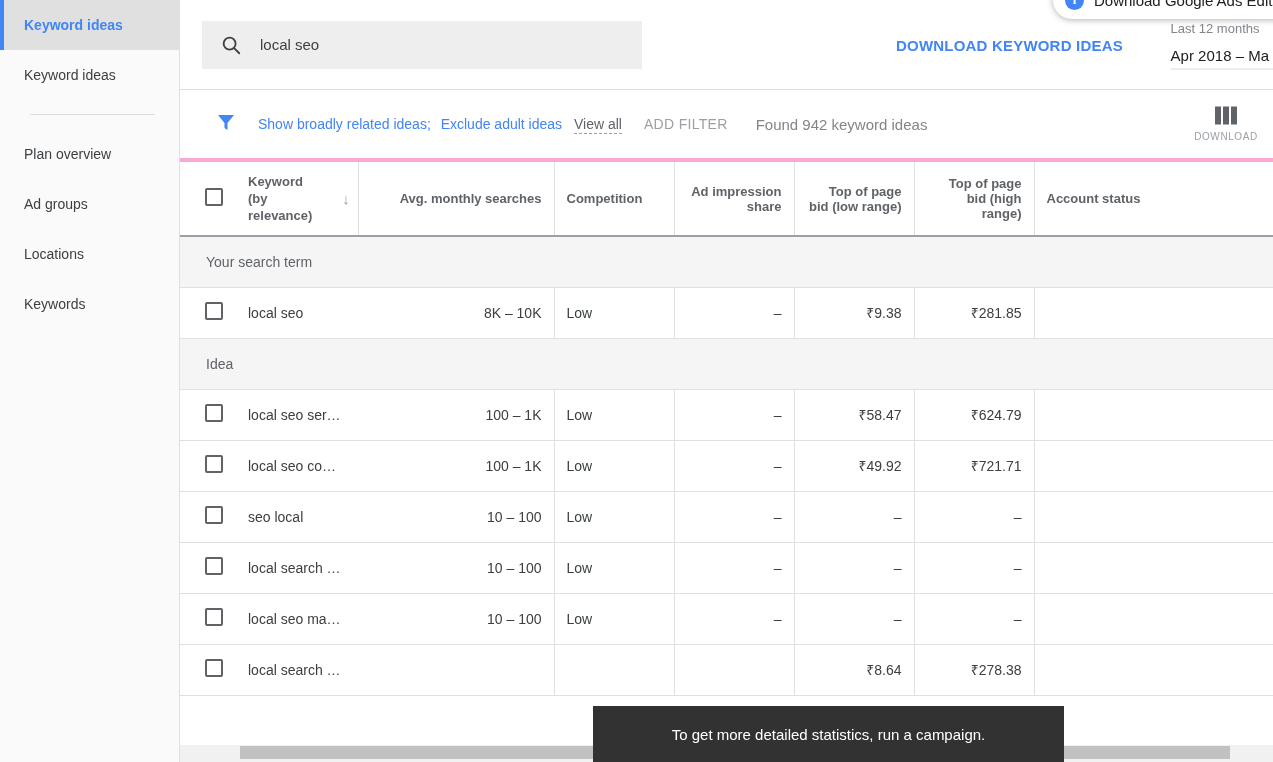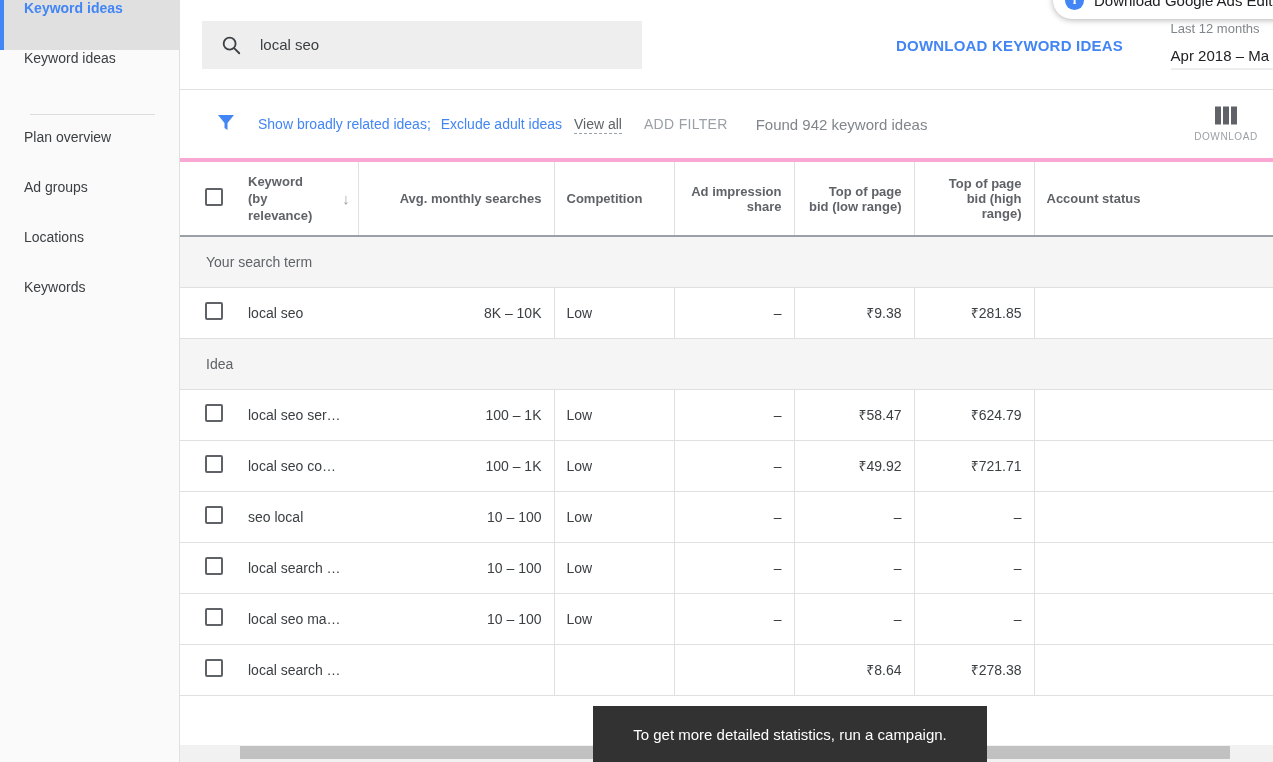--- a/index.html
+++ b/index.html
@@ -13,21 +13,21 @@
   
   .sidebar {
     width: 180px; height: 762px;
     background: #fafafa;
     border-right: 1px solid #e0e0e0;
     padding-top: 0;
     flex: 0 0 180px;
     position: relative;
   }
   .nav-item {
-    height: 50px; display: flex; align-items: flex-start;
+    height: 50px; display: flex; align-items: center;
     padding-left: 24px;
     font-size: 14px; color: #3c4043;
     cursor: pointer;
     position: relative;
     white-space: nowrap;
   }
   .nav-item.active {
     background: #e0e0e0;
     color: #4285f4;
     font-weight: bold;
@@ -175,21 +175,21 @@
   tr.group-row td {
     background: #f5f5f5; height: 51px;
     font-size: 14px; color: #5f6368;
     border-right: none; border-bottom: 1px solid #e0e0e0;
   }
   tr.group-row td.gl { padding-left: 26px; }
 
   
   .toast {
     position: absolute; left: 413px; bottom: 0;
-    width: 394px; height: 56px;
+    width: 471px; height: 56px;
     background: #323232; color: #fff;
     display: flex; align-items: center; justify-content: center;
     font-size: 15px; z-index: 40;
   }
 
   
   .hscroll {
     position: absolute; left: 0; bottom: 0; width: 1093px; height: 17px;
     background: #f1f1f1; z-index: 30;
   }

